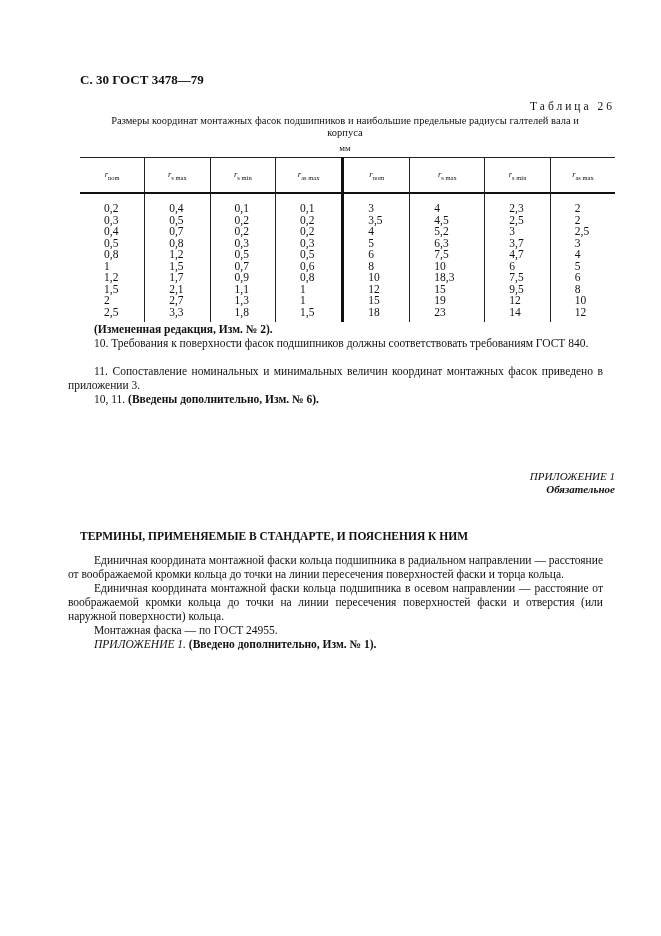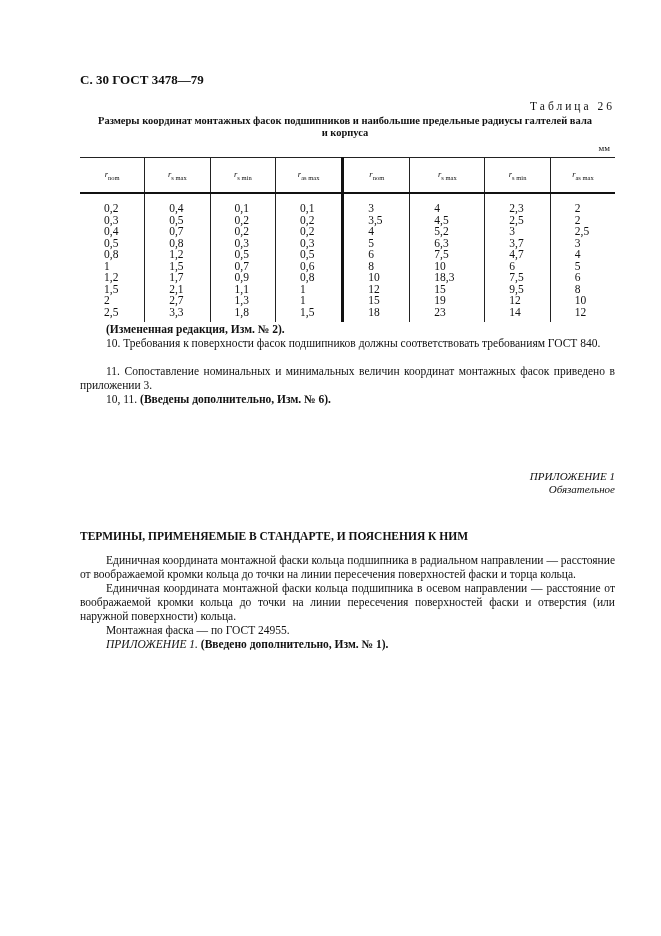--- a/index.html
+++ b/index.html
@@ -1,31 +1,31 @@
 <!DOCTYPE html>
 <html><head>
 <meta charset="utf-8">
 <style>
   html, body { margin:0; padding:0; background:#fff; }
   body { width:661px; height:936px; position:relative; font-family:"Liberation Serif", serif; color:#111; overflow:hidden; }
   .abs { position:absolute; }
   .header { left:80px; top:72px; font-weight:bold; font-size:13px; }
   .tlabel { right:46px; top:100px; font-size:11.5px; letter-spacing:3px; }
-  .ttitle { left:95px; width:500px; top:115px; font-weight:bold; font-size:10.5px; text-align:center; line-height:12px; }
-  .units { left:80px; width:530px; top:143px; font-size:9px; text-align:right; }
+  .ttitle { left:95px; width:500px; top:115px; font-weight:normal; font-size:10.5px; text-align:center; line-height:12px; }
+  .units { left:80px; width:530px; top:143px; font-size:9px; text-align:center; }
   table.main { position:absolute; left:80px; top:157px; width:535px; border-collapse:collapse; font-size:11.5px; }
   table.main th { font-weight:normal; font-size:8.5px; height:32px; border-top:1px solid #222; border-bottom:2.5px solid #111; border-left:1px solid #222; font-style:italic; }
   table.main th:first-child { border-left:none; }
   table.main th sub { font-style:normal; font-size:6.5px; }
   table.main td { border-left:1px solid #222; padding:0; line-height:11.5px; vertical-align:top; }
   table.main td:first-child { border-left:none; }
   table.main th.sep, table.main td.sep { border-left:3px solid #111; }
   .col { text-align:left; padding-left:24px !important; }
   .col div { height:11.5px; }
-  .para { font-size:11.5px; line-height:14px; left:80px; width:535px; text-align:justify; }
+  .para { font-size:11.5px; line-height:14px; left:68px; width:535px; text-align:justify; }
   .ind { text-indent:26px; }
   .b { font-weight:bold; }
   .it { font-style:italic; }
   .appx { right:46px; top:470px; font-style:italic; font-size:11px; text-align:right; line-height:13px; }
   .sect { left:80px; width:535px; top:530px; font-weight:bold; font-size:11.5px; }
 </style>
 </head>
 <body>
 
 <div class="abs header">С. 30 ГОСТ 3478—79</div>
@@ -151,21 +151,21 @@
 <div class="abs para ind b" style="top:322px;">(Измененная редакция, Изм. № 2).</div>
 <div class="abs para ind" style="top:336px;">10. Требования к поверхности фасок подшипников должны соответствовать требованиям ГОСТ 840.</div>
 <div class="abs para ind" style="top:364px;">11. Сопоставление номинальных и минимальных величин координат монтажных фасок приведено в приложении 3.</div>
 <div class="abs para ind" style="top:392px;">
   <span>10, 11.</span>
   <span class="b">(Введены дополнительно, Изм. № 6).</span>
 </div>
 
 <div class="abs appx">
   <div>ПРИЛОЖЕНИЕ 1</div>
-  <div style="padding-left:3px;">Обязательное</div>
+  <div style="padding-left:3px;font-weight:bold;">Обязательное</div>
 </div>
 
 <div class="abs sect">ТЕРМИНЫ, ПРИМЕНЯЕМЫЕ В СТАНДАРТЕ, И ПОЯСНЕНИЯ К НИМ</div>
 
 <div class="abs para ind" style="top:553px;">Единичная координата монтажной фаски кольца подшипника в радиальном направлении — расстояние от воображаемой кромки кольца до точки на линии пересечения поверхностей фаски и торца кольца.</div>
 <div class="abs para ind" style="top:581px;">Единичная координата монтажной фаски кольца подшипника в осевом направлении — расстояние от воображаемой кромки кольца до точки на линии пересечения поверхностей фаски и отверстия (или наружной поверхности) кольца.</div>
 <div class="abs para ind" style="top:623px;">Монтажная фаска — по ГОСТ 24955.</div>
 <div class="abs para ind" style="top:637px;">
   <span class="it">ПРИЛОЖЕНИЕ 1.</span>
   <span class="b">(Введено дополнительно, Изм. № 1).</span>

